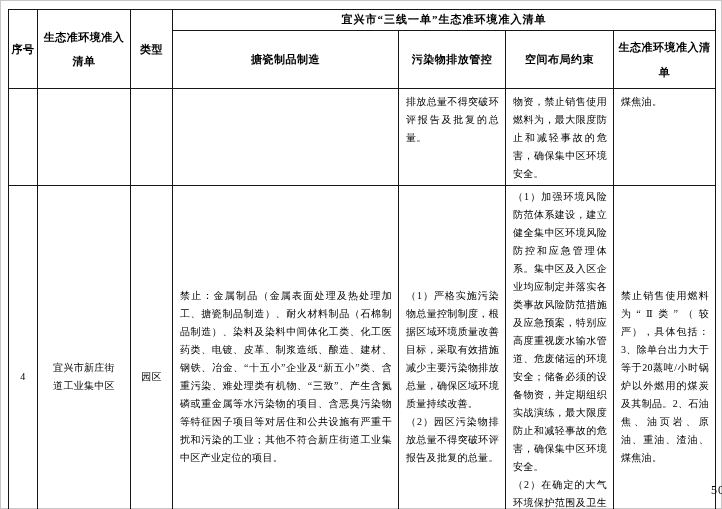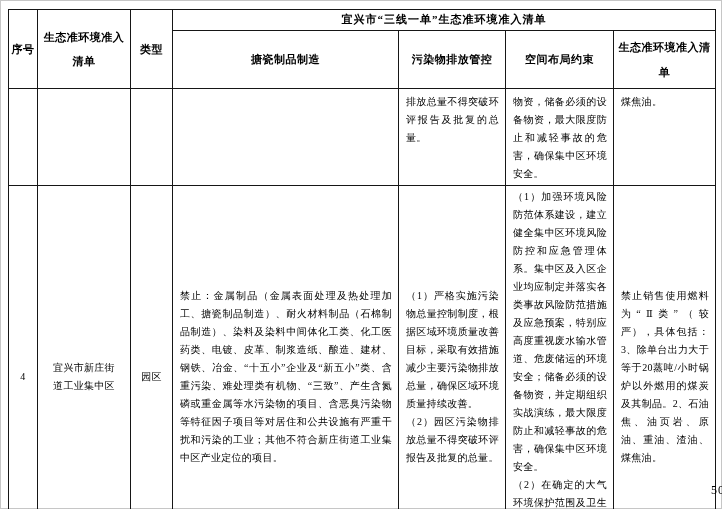--- a/index.html
+++ b/index.html
@@ -71,21 +71,21 @@
         <th>生态准环境准入清单</th>
       </tr>
     </thead>
     <tbody>
       <tr class="row-partial">
         <td class="c-index"></td>
         <td class="c-name"></td>
         <td class="c-type"></td>
         <td class="c-text"></td>
         <td class="c-text">排放总量不得突破环评报告及批复的总量。</td>
-        <td class="c-text">物资，储备必须的设备物资，最大限度防止和减轻事故的危害，确保集中区环境安全。</td>
+        <td class="c-text">物资，禁止销售使用燃料为，最大限度防止和减轻事故的危害，确保集中区环境安全。</td>
         <td class="c-text">煤焦油。</td>
       </tr>
       <tr class="row-main">
         <td class="c-index">4</td>
         <td class="c-name">宜兴市新庄街道工业集中区</td>
         <td class="c-type">园区</td>
         <td class="c-text">禁止：金属制品（金属表面处理及热处理加工、搪瓷制品制造）、耐火材料制品（石棉制品制造）、染料及染料中间体化工类、化工医药类、电镀、皮革、制浆造纸、酿造、建材、钢铁、冶金、“十五小”企业及“新五小”类、含重污染、难处理类有机物、“三致”、产生含氮磷或重金属等水污染物的项目、含恶臭污染物等特征因子项目等对居住和公共设施有严重干扰和污染的工业；其他不符合新庄街道工业集中区产业定位的项目。</td>
         <td class="c-text">（1）严格实施污染物总量控制制度，根据区域环境质量改善目标，采取有效措施减少主要污染物排放总量，确保区域环境质量持续改善。
 （2）园区污染物排放总量不得突破环评报告及批复的总量。</td>
         <td class="c-text">（1）加强环境风险防范体系建设，建立健全集中区环境风险防控和应急管理体系。集中区及入区企业均应制定并落实各类事故风险防范措施及应急预案，特别应高度重视废水输水管道、危废储运的环境安全；储备必须的设备物资，并定期组织实战演练，最大限度防止和减轻事故的危害，确保集中区环境安全。

